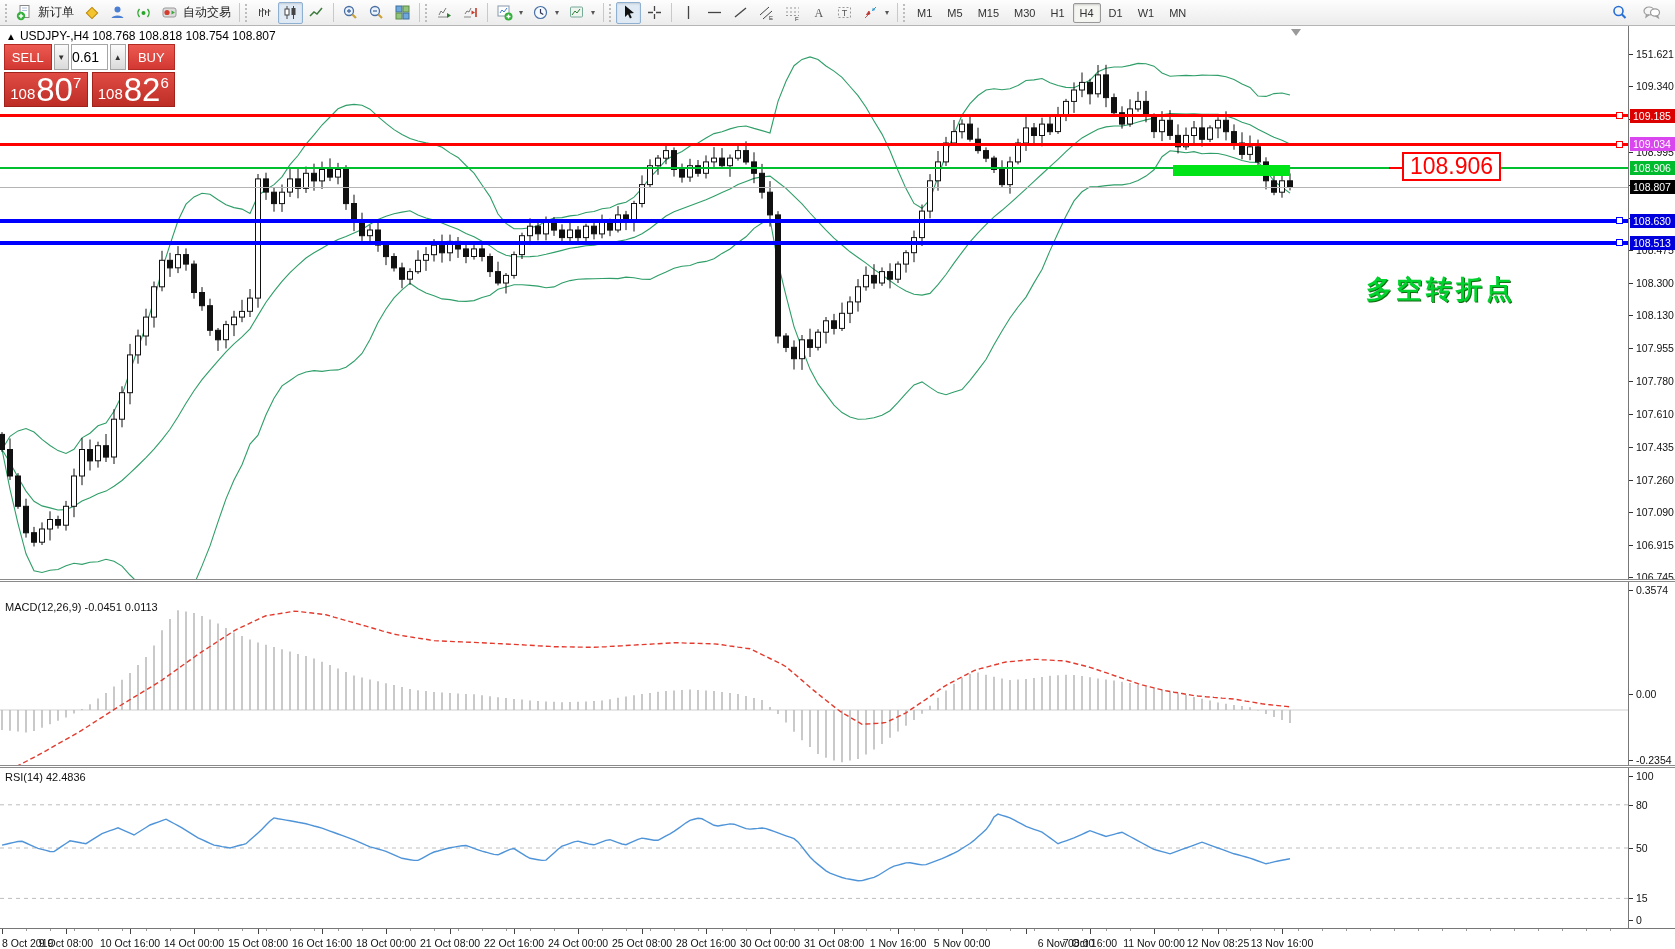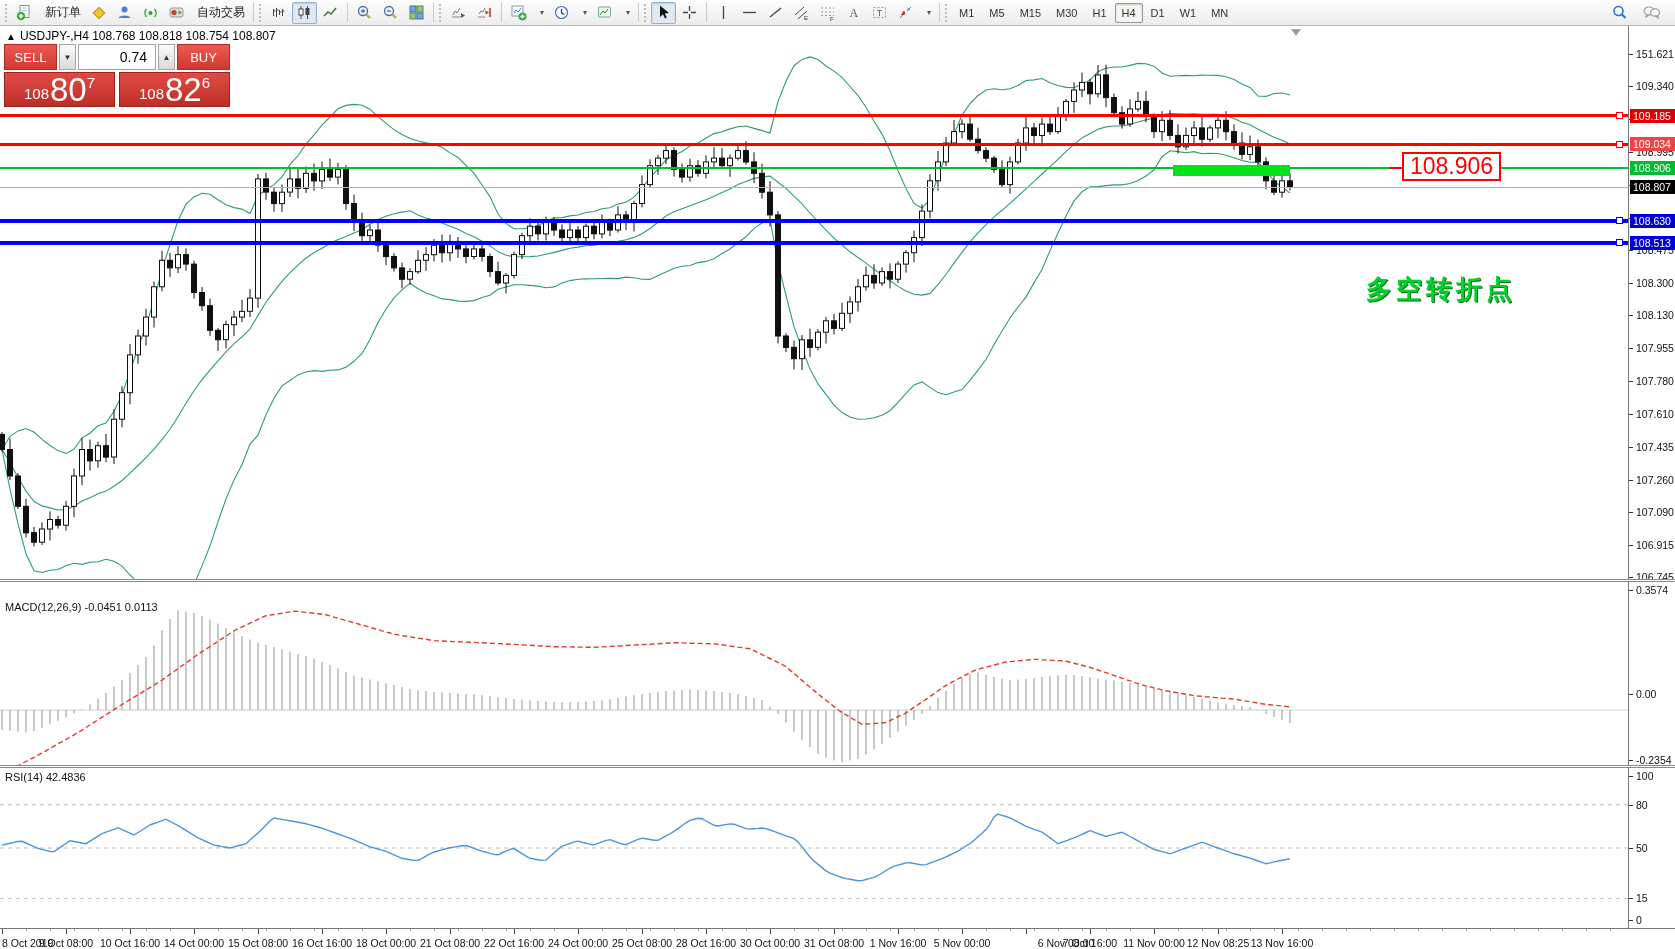--- a/index.html
+++ b/index.html
@@ -3,21 +3,21 @@
 <meta charset="utf-8">
 <style>
   *{box-sizing:border-box;margin:0;padding:0}
   html,body{width:1675px;height:949px;overflow:hidden;background:#fff;
     font-family:"Liberation Sans",sans-serif;-webkit-font-smoothing:antialiased}
   
   .toolbar{position:absolute;top:0;left:0;width:1675px;height:26px;
     background:linear-gradient(#fdfdfd,#ececec);border-bottom:1px solid #b5b5b5;
     display:flex;align-items:center;padding:0 4px;gap:1px;z-index:50}
   .tb-btn{height:22px;min-width:24px;display:flex;align-items:center;justify-content:center;
-    gap:12px;padding:0 3px;border:1px solid transparent;border-radius:2px;font-size:12px;color:#222;cursor:default}
+    gap:5px;padding:0 3px;border:1px solid transparent;border-radius:2px;font-size:12px;color:#222;cursor:default}
   .tb-btn.active{background:#dfeaf5;border-color:#8fb0d1;box-shadow:inset 0 1px 2px rgba(0,0,0,.12)}
   .tb-btn .caret{font-size:8px;color:#555;margin-left:1px}
   .tb-sep{width:1px;height:19px;background:#c9c9c9;margin:0 3px}
   .tb-handle{width:3px;height:18px;border-left:2px dotted #bdbdbd;margin:0 3px 0 1px}
   .tf-btn{height:20px;padding:0 6px;font-size:11px;color:#333;border:1px solid transparent;
     display:flex;align-items:center;border-radius:2px}
   .tf-btn.active{background:#f5f5f2;border-color:#999;box-shadow:inset 0 1px 2px rgba(0,0,0,.18)}
   .tb-right{margin-left:auto;display:flex;align-items:center;gap:6px;padding-right:6px}
   
   #chart-region{position:absolute;top:26px;left:0;width:1675px;height:923px;background:#fff}
@@ -47,21 +47,21 @@
   
   .hl-rect{position:absolute;left:1173px;top:139px;width:117px;height:11px;background:#00e417;z-index:9}
   .price-box{position:absolute;left:1402px;top:126px;width:99px;height:29px;border:2px solid #f00;
     color:#f00;font-size:23px;display:flex;align-items:center;justify-content:center;background:#fff;z-index:11}
   .price-box-tick{position:absolute;left:1389px;top:141px;width:13px;height:2px;background:#f00;z-index:11}
   .turning{position:absolute;left:1366px;top:246px;font-size:26px;font-weight:bold;color:#00d22e;
     letter-spacing:4px;text-shadow:1px 1px 0 #156b15;z-index:11;white-space:nowrap}
   .shift-marker{position:absolute;left:1291px;top:3px;width:0;height:0;z-index:8;
     border-left:5px solid transparent;border-right:5px solid transparent;border-top:7px solid #9a9a9a}
   
-  .trade-panel{position:absolute;left:4px;top:18px;width:226px;z-index:12;font-family:"Liberation Sans",sans-serif}
+  .trade-panel{position:absolute;left:4px;top:18px;width:171px;z-index:12;font-family:"Liberation Sans",sans-serif}
   .tp-row{display:flex;height:26px;gap:2px}
   .tp-btn{width:53px;background:linear-gradient(#ec5a52,#d23831);border:1px solid #b22a23;color:#fff;
     font-size:13px;display:flex;align-items:center;justify-content:center}
   .tp-spin{width:17px;background:linear-gradient(#fbfbfb,#dadada);border:1px solid #a5a5a5;
     display:flex;align-items:center;justify-content:center;font-size:8px;color:#333}
   .tp-vol{flex:1;background:#fff;border:1px solid #a5a5a5;font-size:14px;color:#000;
     display:flex;align-items:center;justify-content:flex-end;padding-right:8px}
   .tp-prices{display:flex;gap:4px;margin-top:2px}
   .tp-price{flex:1;height:35px;background:linear-gradient(#e04c44,#bd2d26);border:1px solid #a1211b;
     color:#fff;display:flex;align-items:flex-end;justify-content:center;padding-bottom:1px}
@@ -691,21 +691,21 @@
     <div class="price-box">108.906</div>
     <div class="turning">多空转折点</div>
     <div class="shift-marker"></div>
     <div class="chart-header">
       <span class="col">▲</span><span>USDJPY-,H4  108.768 108.818 108.754 108.807</span>
     </div>
     <div class="trade-panel">
       <div class="tp-row">
         <div class="tp-btn">SELL</div>
         <div class="tp-spin">▼</div>
-        <div class="tp-vol">0.74</div>
+        <div class="tp-vol">0.61</div>
         <div class="tp-spin">▲</div>
         <div class="tp-btn">BUY</div>
       </div>
       <div class="tp-prices">
         <div class="tp-price">
           <span class="tp-small">108</span>
             <span class="tp-big">80</span>
             <span class="tp-sup">7</span>
         </div>
         <div class="tp-price">
@@ -950,21 +950,21 @@
       <div class="axlab" style="top:750px">100</div>
       <div class="axtick" style="top:779px"></div>
       <div class="axlab" style="top:779px">80</div>
       <div class="axtick" style="top:822px"></div>
       <div class="axlab" style="top:822px">50</div>
       <div class="axtick" style="top:872px"></div>
       <div class="axlab" style="top:872px">15</div>
       <div class="axtick" style="top:894px"></div>
       <div class="axlab" style="top:894px">0</div>
       <div class="chip" style="top:90px;background:#dd0000">109.185</div>
-      <div class="chip" style="top:118px;background:#ef4444">109.034</div>
+      <div class="chip" style="top:118px;background:#d946ef">109.034</div>
       <div class="chip" style="top:142px;background:#00bb2d">108.906</div>
       <div class="chip" style="top:161px;background:#000000">108.807</div>
       <div class="chip" style="top:195px;background:#0000dd">108.630</div>
       <div class="chip" style="top:217px;background:#0000dd">108.513</div>
     </div>
   <div id="time-axis">
       <div class="ttick" style="left:2px;height:2px;background:#999"></div>
       <div class="ttick" style="left:26px;height:2px;background:#999"></div>
       <div class="ttick" style="left:50px;height:2px;background:#999"></div>
       <div class="ttick" style="left:74px;height:2px;background:#999"></div>

